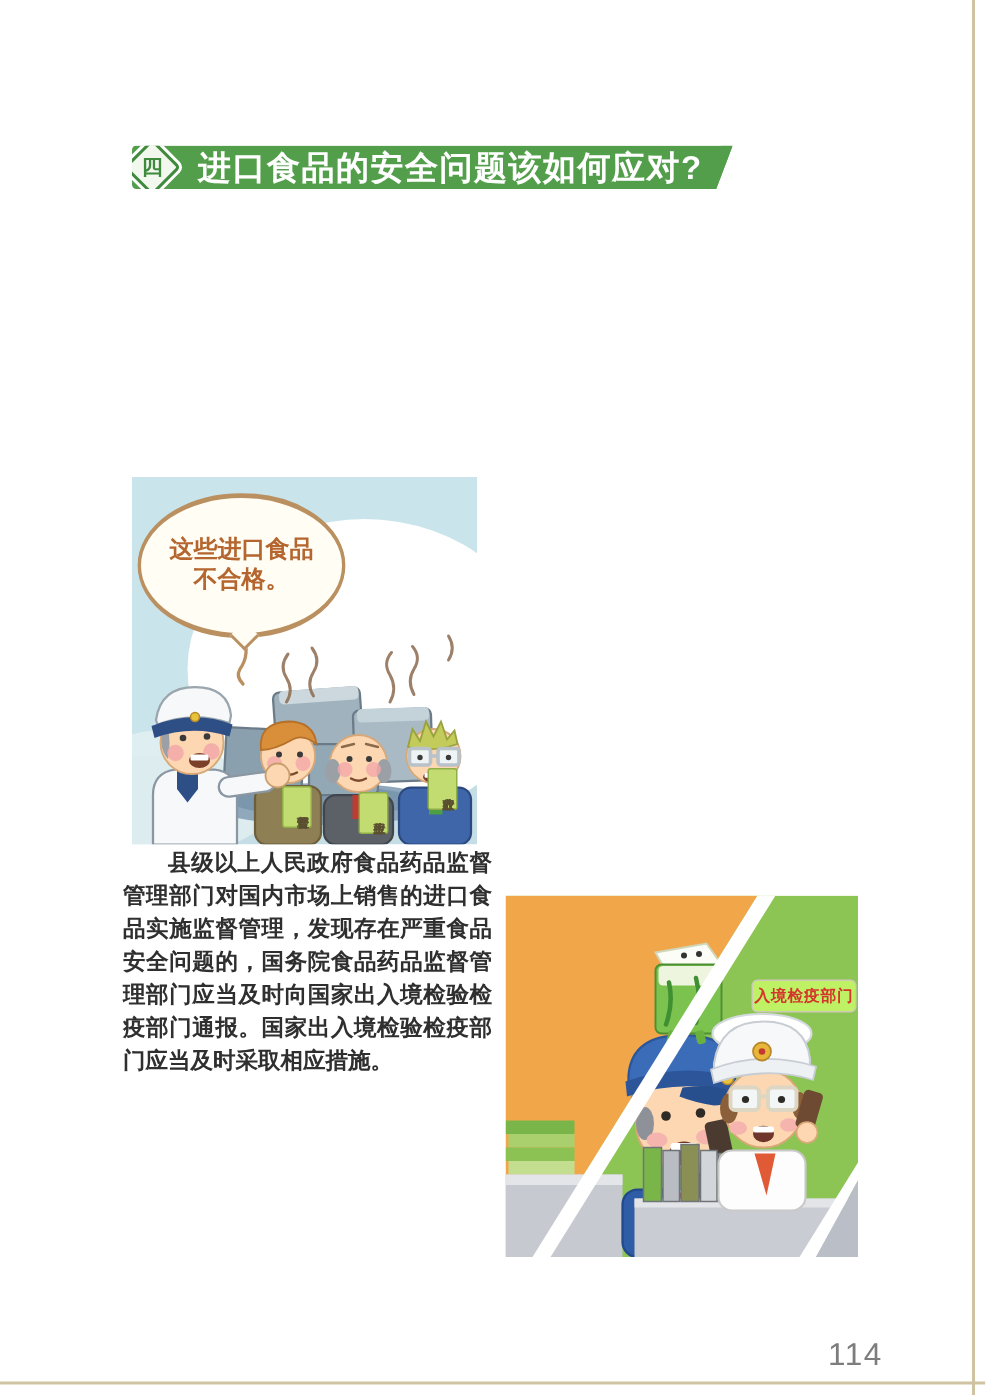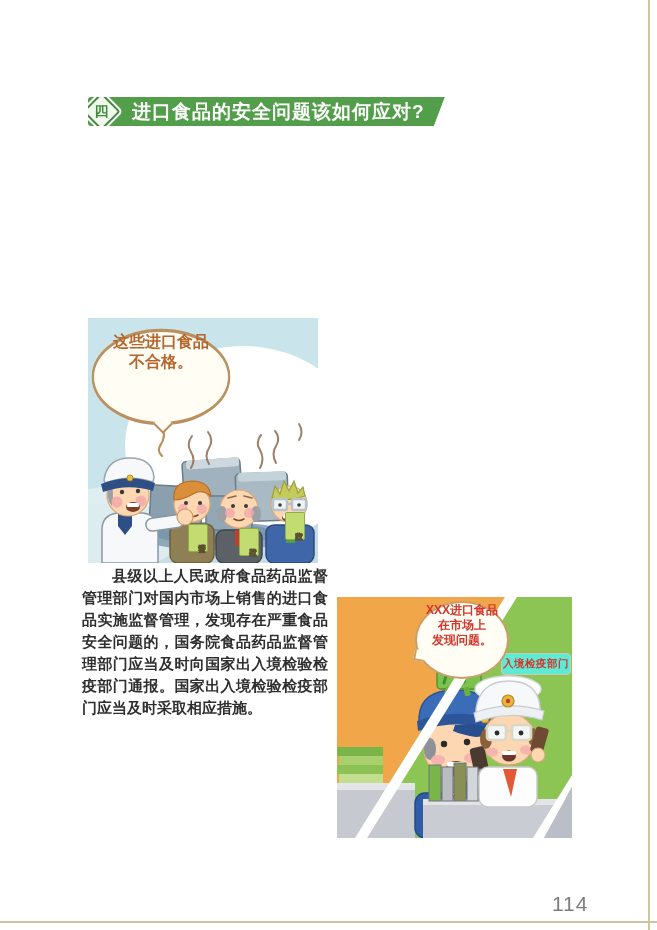--- a/index.html
+++ b/index.html
@@ -12,21 +12,21 @@
   .edge-bottom { position:absolute; left:0; bottom:7px; width:657px; height:2px; background:#cfc3a2; }
 
   
   .banner-wrap { position:absolute; left:88px; top:97px; height:29px; }
   .banner {
     position:relative; display:inline-flex; align-items:center;
     height:29px; padding:0 20px 0 44px; background:#529e4a;
     clip-path:polygon(0 0, 100% 0, calc(100% - 11px) 100%, 0 100%);
     border-radius:3px 0 0 3px;
   }
-  .banner-title { color:#ffffff; font-size:19px; font-weight:800; letter-spacing:1px; white-space:nowrap; }
+  .banner-title { color:#ffffff; font-size:22px; font-weight:800; letter-spacing:1px; white-space:nowrap; }
   .banner-tail {
     position:absolute; top:0; left:calc(100% - 7px); width:12px; height:29px;
     background:#529e4a; transform:skewX(-20deg); transform-origin:top left;
   }
   .banner-diamond {
     position:absolute; left:0; top:1px; width:27px; height:27px;
     background:#f2f8ee; border:2.5px solid #3f8a3c; border-radius:3px;
     transform:rotate(45deg); box-shadow:0 0 0 2px #ffffff;
     display:flex; align-items:center; justify-content:center; z-index:2;
   }
@@ -43,21 +43,21 @@
 
   .page-number { position:absolute; left:552px; top:860px; color:#7d7d7d; font-size:21px; font-weight:400; letter-spacing:1px;margin-top:32px; }
 
   
   .cartoon { position:absolute; overflow:hidden; }
   .cartoon svg { position:absolute; left:0; top:0; }
   .cartoon1 { left:88px;  top:318px; width:230px; height:245px; }
   .cartoon2 { left:337px; top:597px; width:235px; height:241px; }
 
   .bubble { position:absolute; background:#fffdf4; border:2.5px solid #bb9060; border-radius:50%;
-            display:flex; flex-direction:column; align-items:center; 
+            display:flex; flex-direction:column; align-items:center; justify-content:center;
             text-align:center; z-index:3; }
   .bubble1 { left:4px; top:12px; width:138px; height:94px; color:#b5652e; font-size:16px; line-height:20px; font-weight:800; }
   .bubble1::after {
     content:""; position:absolute; left:62px; bottom:-9px; width:12px; height:12px;
     background:#fffdf4; border-left:2.5px solid #bb9060; border-bottom:2.5px solid #bb9060;
     transform:rotate(-45deg);
   }
   .bubble-red { border-color:#c9a06a; color:#d5342c; font-weight:800; }
   .bubble2a { left:78px; top:4px; width:94px; height:78px; font-size:12px; line-height:15px; }
   .bubble2a::after {
@@ -67,21 +67,21 @@
   }
   .bubble2b { left:104px; top:180px; width:130px; height:58px; font-size:13.5px; line-height:17px; }
   .bubble2b::after {
     content:""; position:absolute; left:22px; top:-7px; width:10px; height:10px;
     background:#fffdf4; border-left:2px solid #c9a06a; border-top:2px solid #c9a06a;
     transform:rotate(30deg);
   }
 
   .dept-label {
     position:absolute; left:164px; top:56px; width:70px; height:22px; z-index:3;
-    background:#5eead4; border:1px solid #cfc9b8; border-radius:4px;
+    background:#bef264; border:1px solid #cfc9b8; border-radius:4px;
     color:#d5342c; font-size:10.5px; font-weight:800;
     display:flex; align-items:center; justify-content:center; letter-spacing:0.5px;
   }
 
   .officer-tag {
     position:absolute; z-index:3; writing-mode:vertical-rl;
     width:20px; height:28px; padding:1px 1px;
     background:#c3dc72; border:1px solid #8fae45; border-radius:2px;
     color:#5a5030; font-size:8px; line-height:9px; font-weight:700;
     text-align:center; letter-spacing:0;
@@ -290,21 +290,16 @@
         <path d="M139 112 q4 -28 33 -28 q28 0 31 25 l0 7 q-33 -12 -64 2 Z" fill="#f6f8fa" stroke="#c8cdd4" stroke-width="1.4"></path>
         <path d="M137 116 q34 -13 70 -2 l-2 9 q-32 -10 -66 2 Z" fill="#eef1f4" stroke="#c8cdd4" stroke-width="1.2"></path>
         <circle cx="171" cy="104" r="6" fill="#e8b73a" stroke="#b8892b" stroke-width="1.2"></circle>
         <circle cx="171" cy="104" r="2.2" fill="#c23b32"></circle>
       </g>
 
       <polygon points="235,178 235,190 207,241 196,241" fill="#ffffff"></polygon>
       <polygon points="235,190 235,241 207,241" fill="#babfc7"></polygon>
     </svg>
     <div class="dept-label">入境检疫部门</div>
-    <div class="bubble bubble-red bubble2a">
-      <div>XXX进口食品</div>
-      <div>在市场上</div>
-      <div>发现问题。</div>
-    </div>
   </figure>
 
   <div class="page-number">114</div>
 </div>
 
 </body></html>

